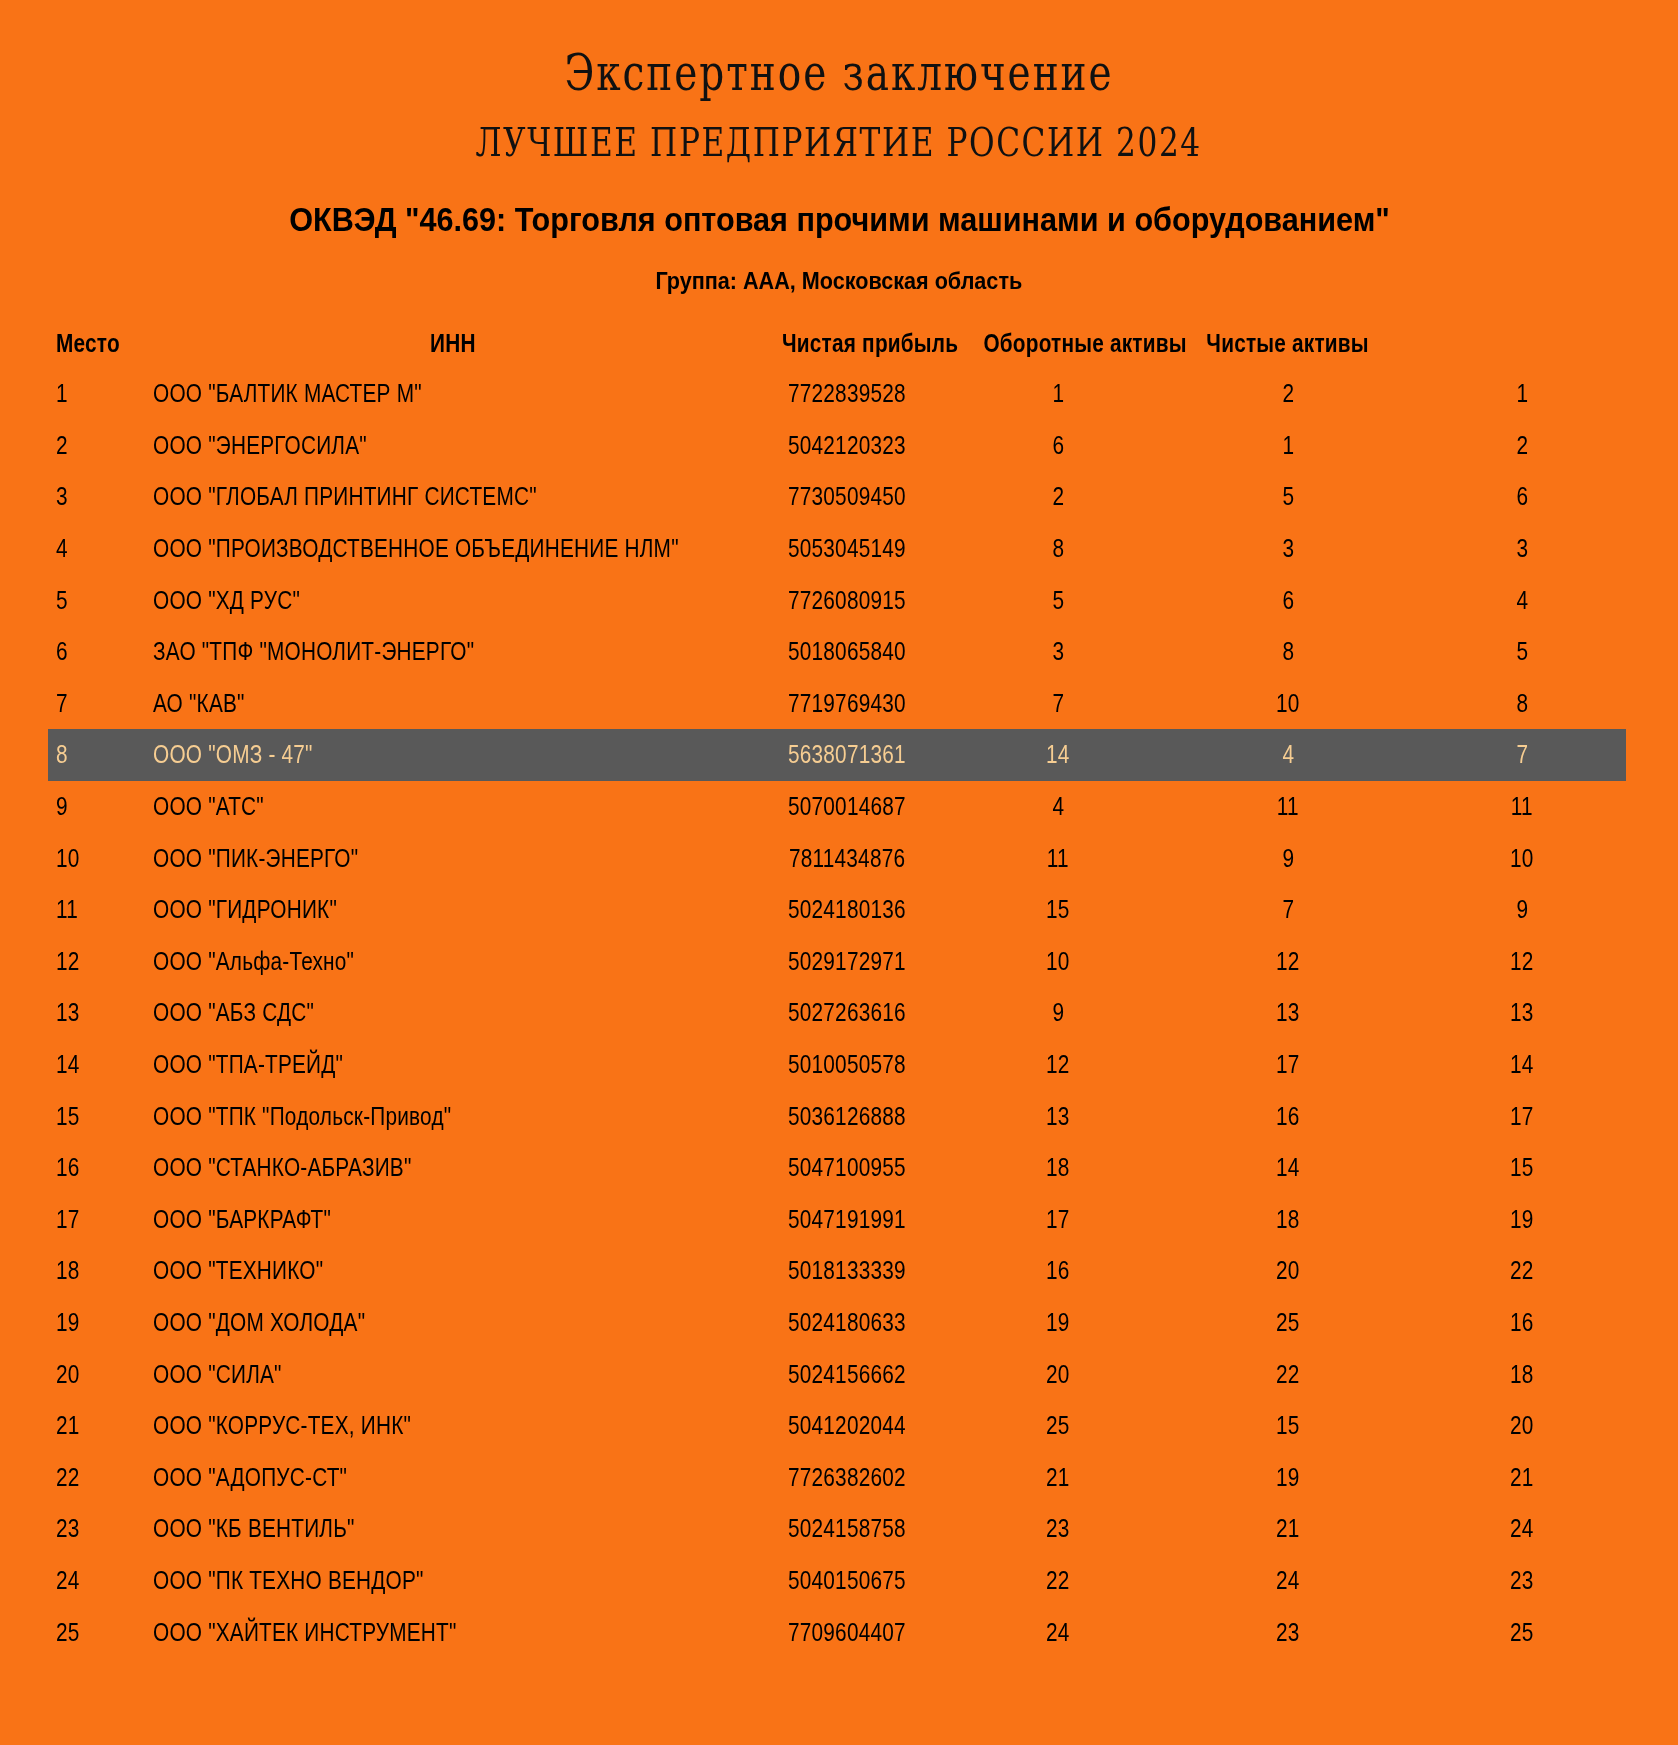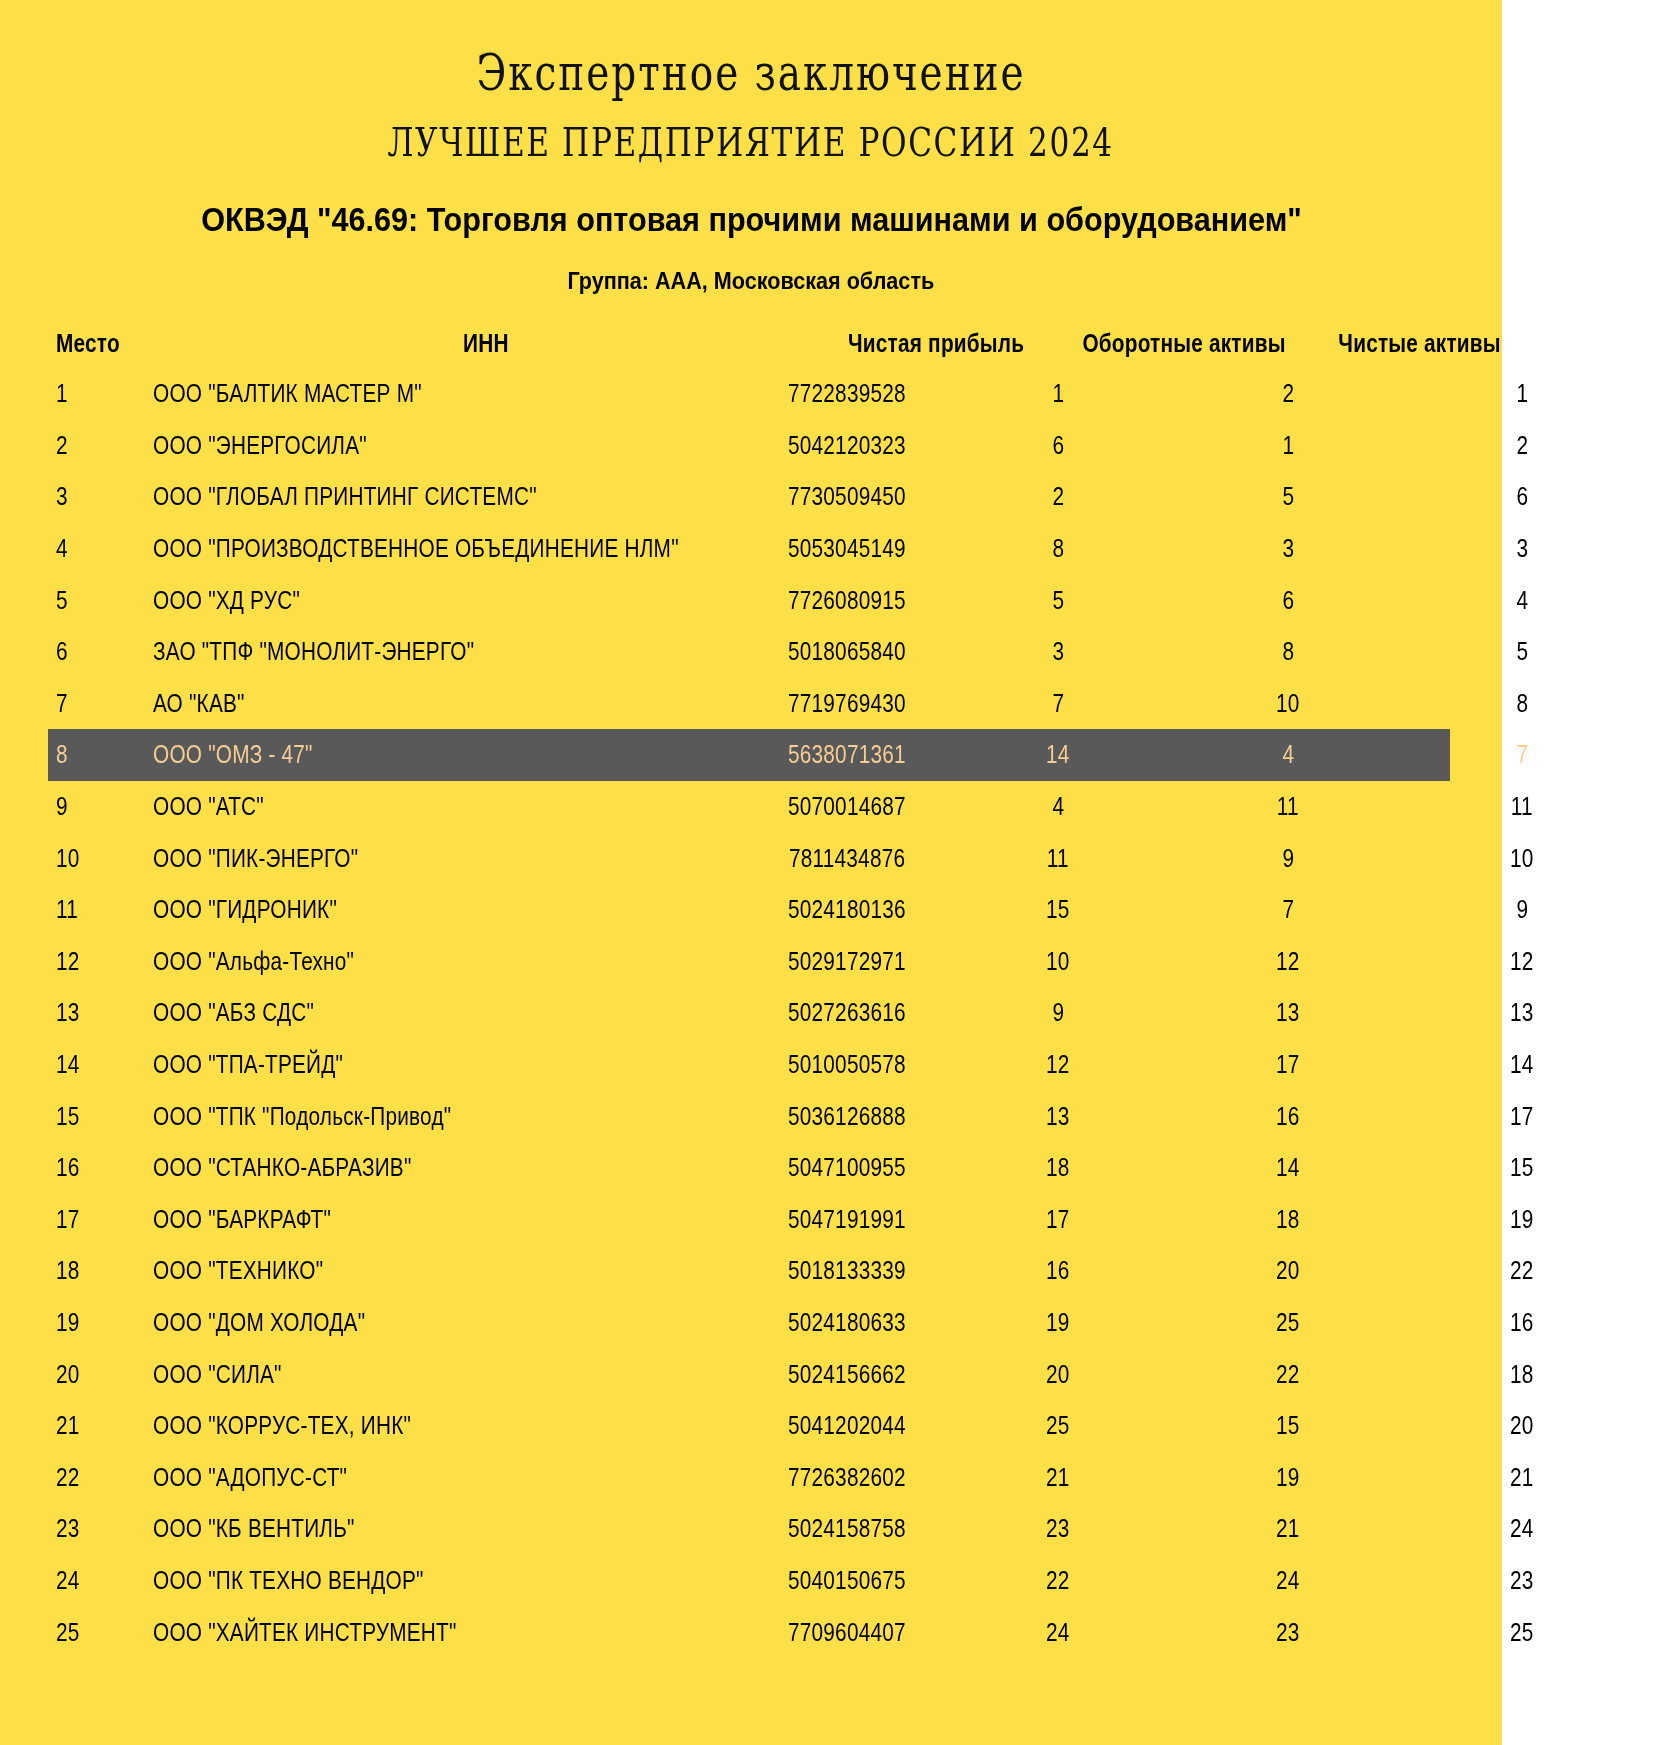--- a/index.html
+++ b/index.html
@@ -5,21 +5,21 @@
   html, body {
     margin: 0;
     padding: 0;
     background: #ffffff;
     width: 1678px;
     height: 1745px;
     overflow: hidden;
     font-family: "Liberation Sans", sans-serif;
     color: #000000;
   }
-  .page { width: 1502px; height: 1745px; background: #fde047; }
+  .page { width: 1678px; height: 1745px; background: #f97316; }
 
   
   .header { padding-top: 36px; text-align: center; }
   .t-serif {
     font-family: "DejaVu Serif", "Liberation Serif", serif;
     font-weight: 400;
     color: #111111;
     white-space: nowrap;
   }
   .title1 { font-size: 50px; line-height: 74px; }
@@ -41,21 +41,21 @@
   }
 
   
   .table-wrap { margin-top: 6px; padding-left: 48px; padding-right: 52px; }
   .trow {
     display: grid;
     grid-template-columns: 105px 607px 198px 200px 260px 208px;
     align-items: center;
     height: 51.6px;
   }
-  .thead { height: 50px; font-weight: 700; gap: 33px; }
+  .thead { height: 50px; font-weight: 700; }
   .cell { overflow: visible; white-space: nowrap; font-size: 26px; }
   .c-place  { text-align: left; padding-left: 8px; }
   .c-name   { text-align: left; }
   .c-inn    { text-align: center; padding-left: 5px; }
   .c-num    { text-align: center; }
   .cond {
     display: inline-block;
     transform: scaleX(0.8);
     letter-spacing: 0.01em;
   }

